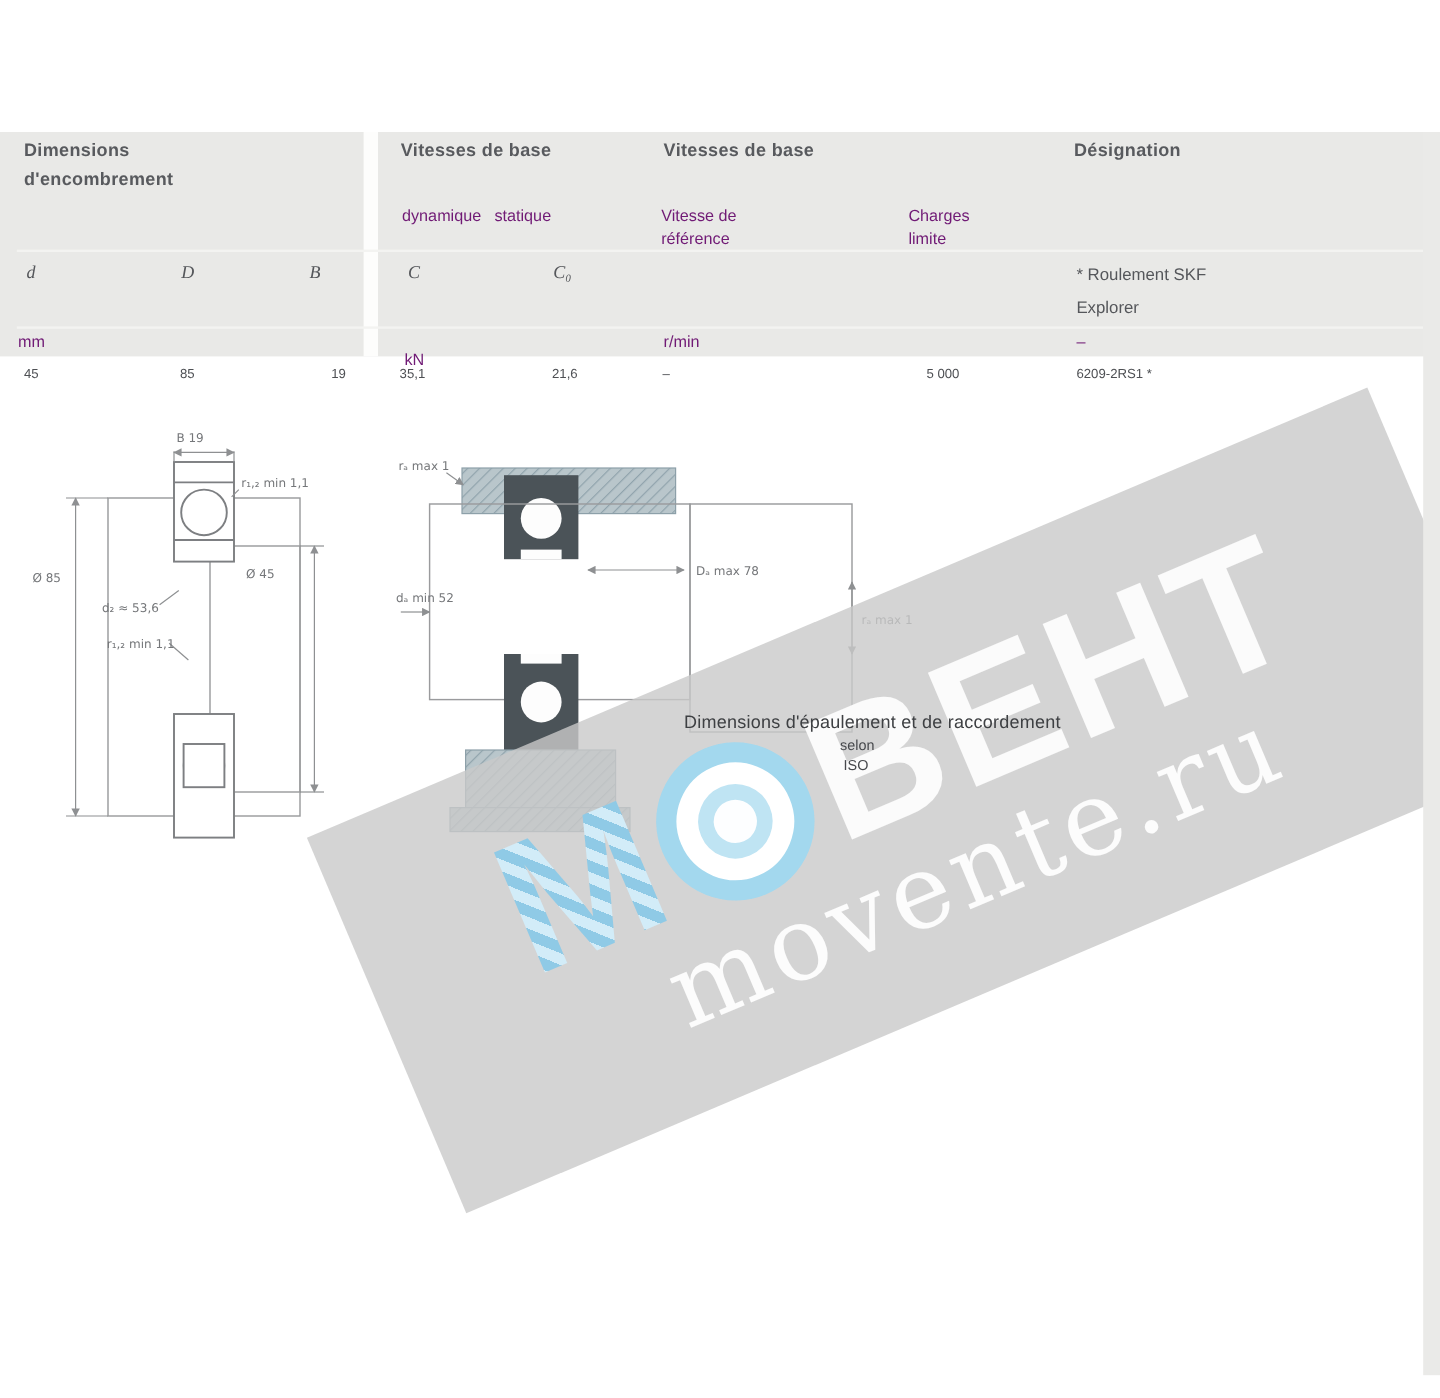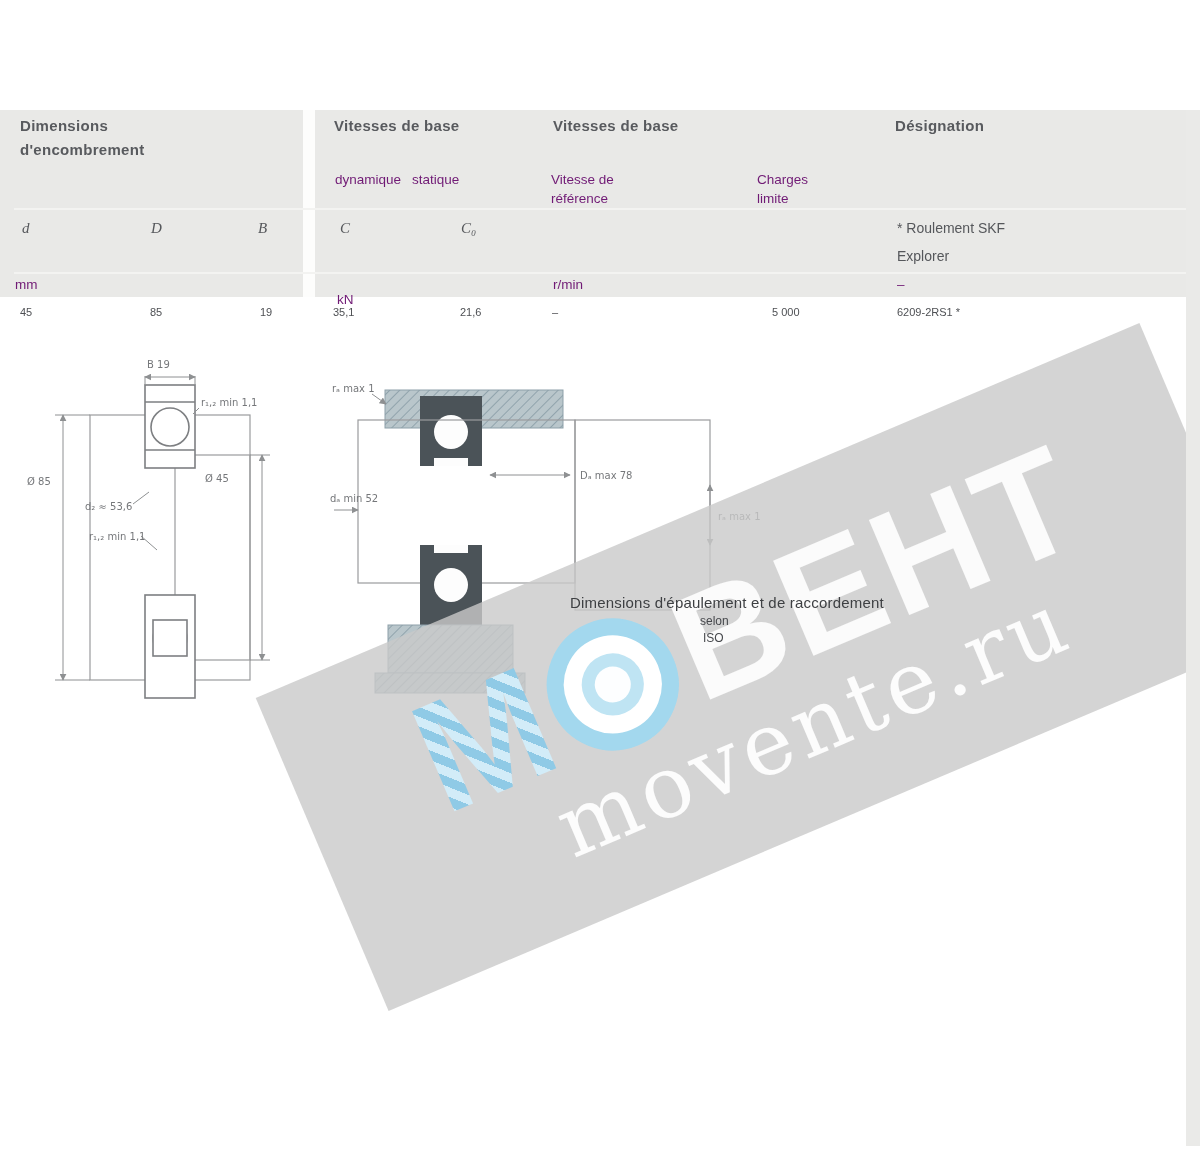--- a/index.html
+++ b/index.html
@@ -78,21 +78,21 @@
       <div>Explorer</div>
     </div>
 
     <div class="abs unit" style="left:15px;top:277px">mm</div>
     <div class="abs unit" style="left:337px;top:292px">kN</div>
     <div class="abs unit" style="left:553px;top:277px">r/min</div>
     <div class="abs unit" style="left:897px;top:277px">–</div>
 
     <div class="abs val" style="left:20px;top:306px">45</div>
     <div class="abs val" style="left:150px;top:306px">85</div>
-    <div class="abs val" style="left:260px;top:306px">19</div>
+    <div class="abs val" style="left:276px;top:306px">19</div>
     <div class="abs val" style="left:333px;top:306px">35,1</div>
     <div class="abs val" style="left:460px;top:306px">21,6</div>
     <div class="abs val" style="left:552px;top:306px">–</div>
     <div class="abs val" style="left:772px;top:306px">5 000</div>
     <div class="abs val" style="left:897px;top:306px">6209-2RS1 *</div>
 
     <svg class="abs" style="left:25px;top:350px" width="300" height="380">
       <defs>
         <marker id="a1" viewBox="0 0 10 10" refX="9" refY="5" markerWidth="7" markerHeight="7" orient="auto-start-reverse">
           <path d="M0 0L10 5L0 10z" fill="#8e9092"></path>

